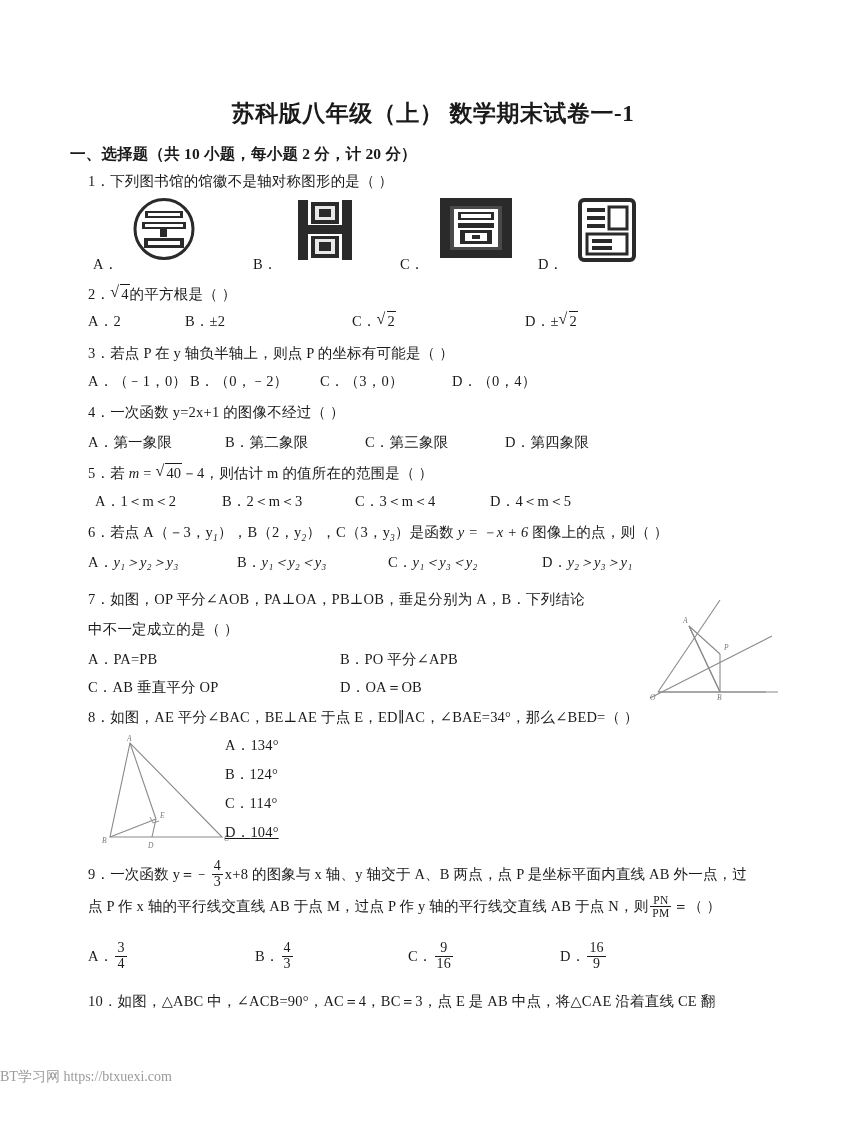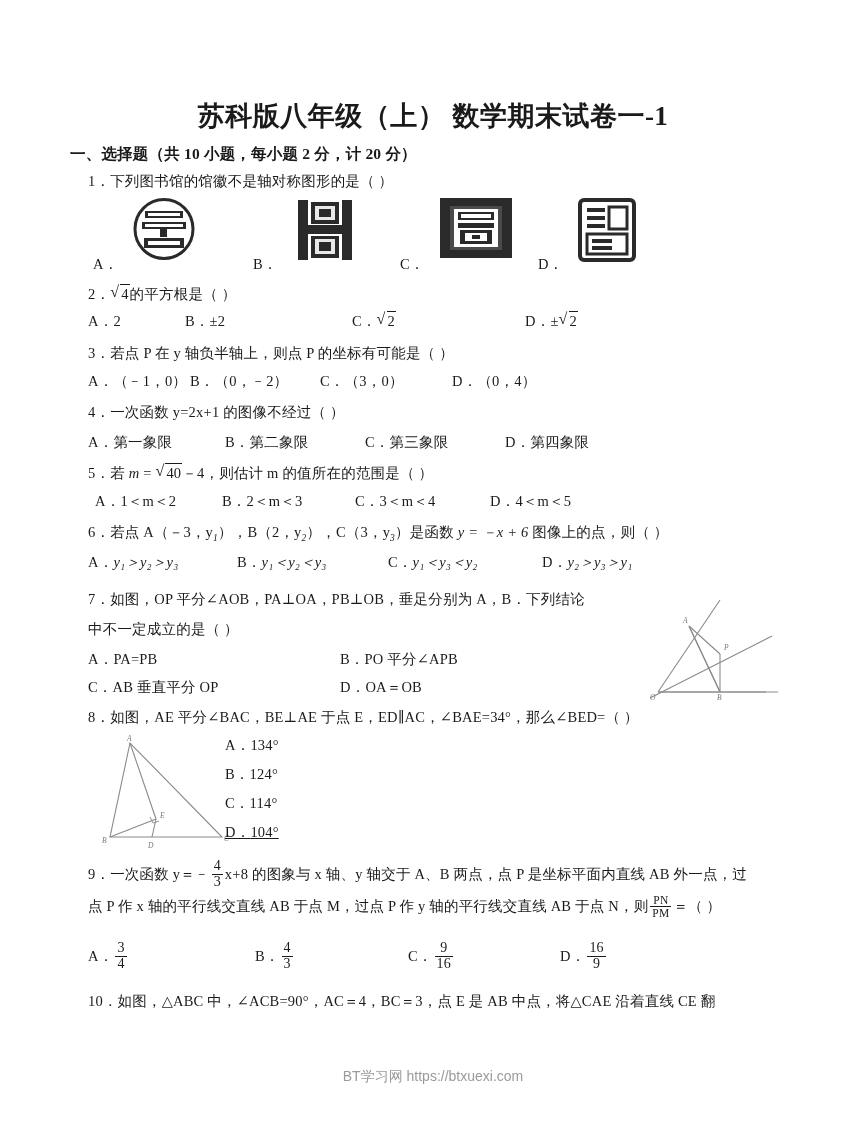--- a/index.html
+++ b/index.html
@@ -22,21 +22,21 @@
     background: #fff;
   }
 
   
   .doc-title {
     position: absolute;
     top: 98px;
     left: 0;
     width: 866px;
     text-align: center;
-    font-size: 27px;
+    font-size: 23px;
     font-weight: bold;
     letter-spacing: 0.5px;
     font-family: "Liberation Serif", "DejaVu Serif", serif;
   }
 
   
   .section-head {
     position: absolute;
     top: 144px;
     left: 70px;
@@ -113,24 +113,23 @@
 
   
   .fig { position: absolute; }
 
   
   .footer {
     position: absolute;
     top: 1068px;
     left: 0;
     width: 866px;
-    text-align: center;
     color: #9a9a9a;
     font-size: 14px;
-    font-family: Liberation Sans, sans-serif;
+    font-family: Liberation Serif, serif;
   }
 </style>
 </head>
 <body>
 
 <div class="page">
 
   <div class="doc-title">苏科版八年级（上） 数学期末试卷一-1</div>
 
   <div class="section-head">一、选择题（共 10 小题，每小题 2 分，计 20 分）</div>

